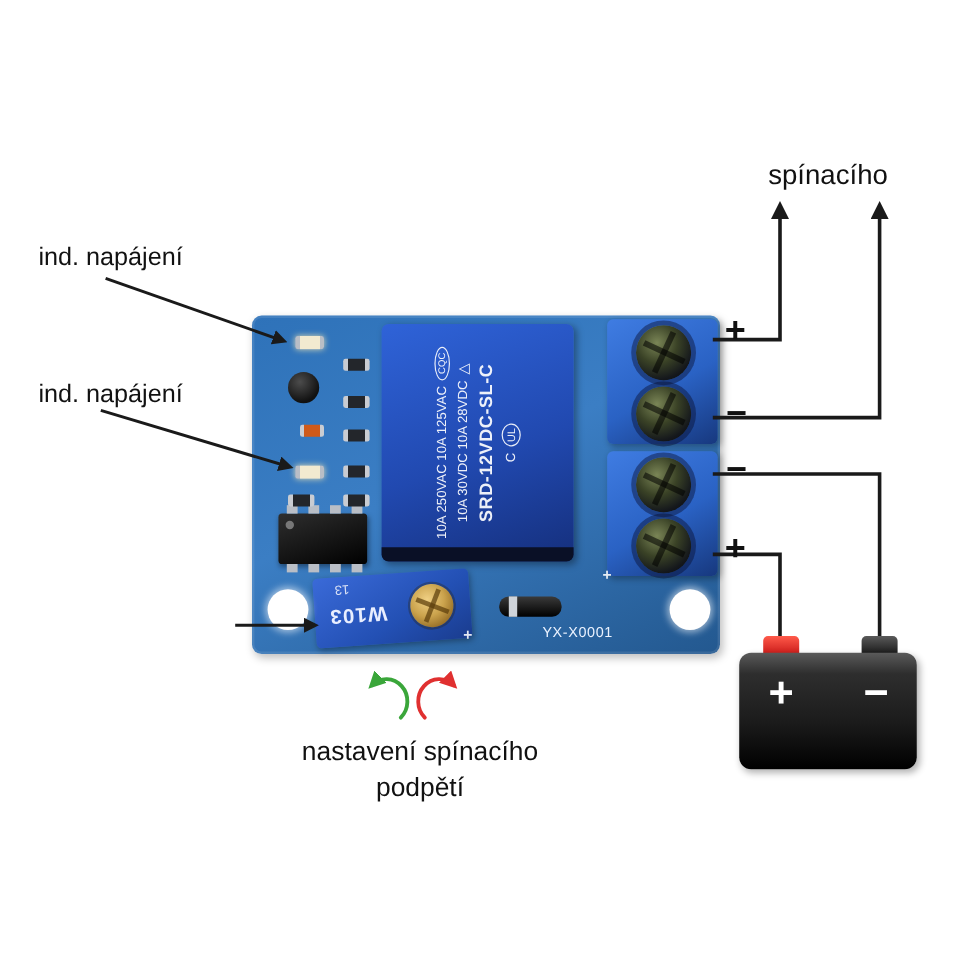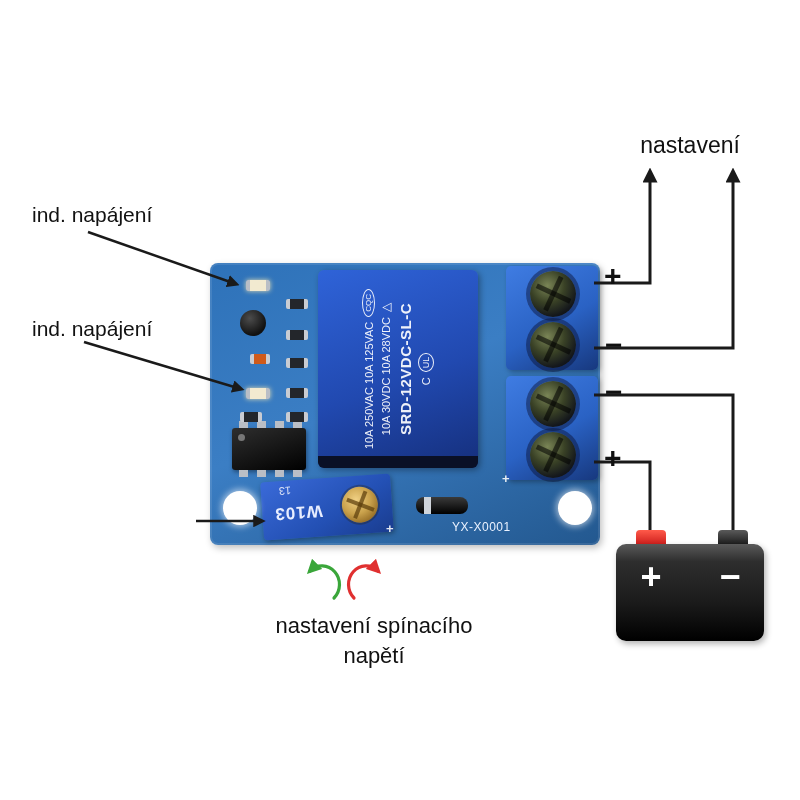--- a/index.html
+++ b/index.html
@@ -6,21 +6,21 @@
   .canvas { position:relative; width:800px; height:800px; background:#fff;
             font-family:"Liberation Sans", sans-serif; color:var(--c-text,#111); overflow:hidden; }
   .a { position:absolute; }
 
   
   .lbl { font-size:22px; color:var(--c-text,#111); white-space:nowrap; }
   .lbl-load { left:690px; top:132px; transform:translateX(-50%); font-size:23px; }
   .lbl-power { left:32px; top:203px; font-size:21px; }
   .lbl-under { left:32px; top:317px; font-size:21px; }
   .lbl-adjust { left:350px; top:611px; transform:translateX(-50%); text-align:center;
-                font-size:22px; line-height:30px;margin-left:24px; }
+                font-size:22px; line-height:30px; }
 
   
   .tsign { font-size:30px; font-weight:bold; z-index:25; line-height:30px; }
 
   
   .board { left:210px; top:263px; width:390px; height:282px; z-index:10;
            background:linear-gradient(155deg, var(--c-pcb,#2e72b9) 0%, #3b7ec4 45%, var(--c-pcb_dark,#23588f) 100%);
            border-radius:8px;
            box-shadow:inset 0 0 0 2px rgba(255,255,255,0.10), 2px 3px 7px rgba(0,0,0,0.25); }
 
@@ -111,26 +111,26 @@
   .arc-red { fill:none; stroke:var(--c-arrow_red,#e03030); stroke-width:3.2; stroke-linecap:round; }
   .mh-black { fill:var(--c-wire,#1a1a1a); }
   .mh-green { fill:var(--c-arrow_green,#3aa63a); }
   .mh-red { fill:var(--c-arrow_red,#e03030); }
 </style>
 </head>
 <body>
 
 <div class="canvas">
 
-  <div class="a lbl lbl-load">nastavení</div>
+  <div class="a lbl lbl-load">spínacího</div>
   <div class="a lbl lbl-power">ind. napájení</div>
   <div class="a lbl lbl-under">ind. napájení</div>
   <div class="a lbl lbl-adjust">
     <div>nastavení spínacího</div>
-    <div>napětí</div>
+    <div>podpětí</div>
   </div>
 
   <div class="a tsign" style="left:604px; top:261px;">+</div>
   <div class="a tsign" style="left:605px; top:330px;">−</div>
   <div class="a tsign" style="left:605px; top:377px;">−</div>
   <div class="a tsign" style="left:604px; top:443px;">+</div>
 
   <div class="a board">
 
     <div class="a relay">

